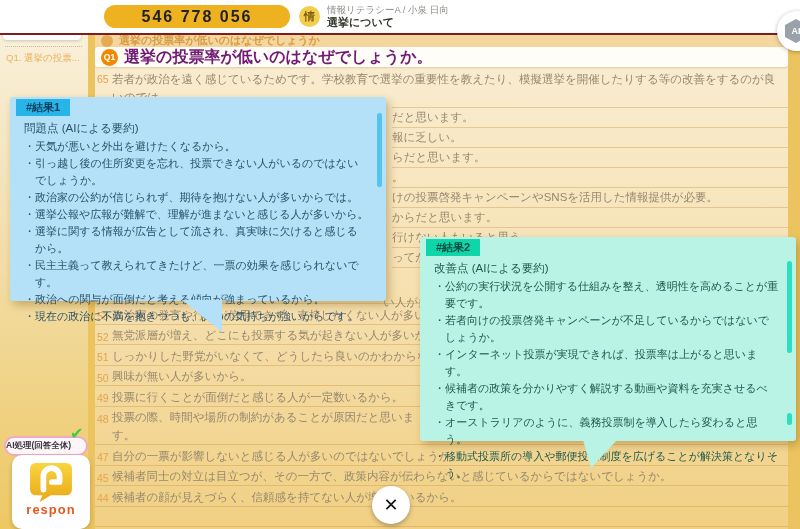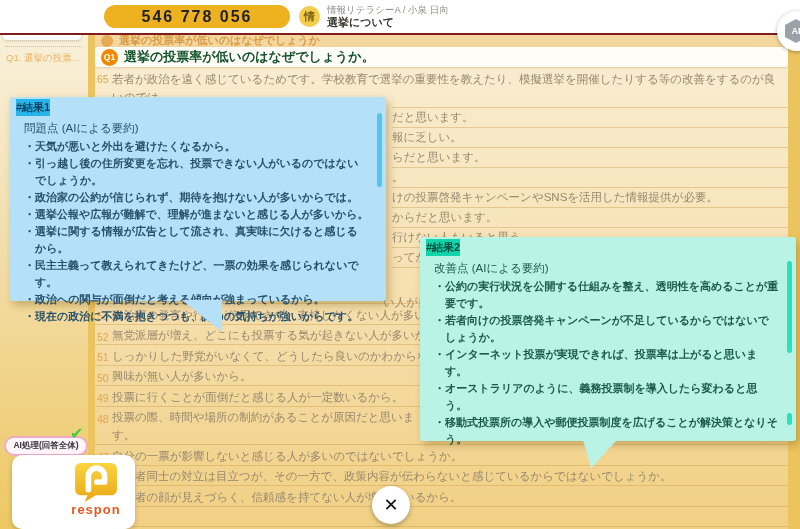--- a/index.html
+++ b/index.html
@@ -29,63 +29,63 @@
            border:1px solid #cfc3a8;border-radius:3px;color:#b5ab94;font-size:8.5px;
            text-align:center;line-height:15px;box-sizing:border-box;}
   .subcard{position:absolute;left:3px;top:13px;width:78px;height:27px;background:#fff;border-radius:4px;
            box-shadow:0 1px 3px rgba(0,0,0,.18);font-size:9px;font-weight:bold;color:#4c4c46;
            text-align:center;line-height:27px;white-space:nowrap;}
   .subnum{font-size:16px;font-weight:bold;color:#f08800;margin:0 1px;vertical-align:-1px;}
   .dots{position:absolute;left:5px;right:6px;top:46px;border-top:1px dotted #cbba92;}
   .qlink{position:absolute;left:6px;top:52px;font-size:9.5px;color:#eab25e;white-space:nowrap;}
   .aiproc{position:absolute;left:4px;top:436px;width:84px;height:20px;background:#fdf5f7;
           border:2px solid #f0abc4;border-radius:10px;box-sizing:border-box;z-index:6;
-          font-size:8.5px;font-weight:bold;color:#3a3640;text-align:center;line-height:15px;}
+          font-size:8.5px;font-weight:bold;color:#3a3640;text-align:left;line-height:15px;}
   .check{position:absolute;left:70px;top:424px;font-size:16px;font-weight:bold;color:#3ecf3e;z-index:7;}
   .logocard{position:absolute;left:12px;top:455px;width:78px;height:74px;background:#fff;border-radius:10px;
-          box-shadow:0 2px 5px rgba(0,0,0,.2);z-index:6;padding-left:45px;}
+          box-shadow:0 2px 5px rgba(0,0,0,.2);z-index:6;}
   .logocard svg{display:block;margin:7px auto 0;}
   .logotext{text-align:center;font-size:13px;font-weight:bold;color:#e7581e;letter-spacing:1px;margin-top:0px;}
   
   .main{position:absolute;left:95px;top:33px;width:693px;height:496px;overflow:hidden;z-index:1;
         background:linear-gradient(180deg,#f9edd2 0%,#f7e4ba 40%,#f4d99d 72%,#f1d083 100%);}
   .ghost{position:absolute;left:0;right:0;top:0;height:20px;background:#f3d79f;
          font-size:11px;font-weight:bold;color:#d89b45;padding-left:6px;overflow:hidden;white-space:nowrap;}
   .gbadge{display:inline-block;width:12px;height:12px;border-radius:50%;background:#e7aa54;
           margin-right:6px;vertical-align:middle;}
   .qbar{position:absolute;left:0;right:0;top:14px;height:20px;background:#fffdf7;border-radius:3px;
         box-shadow:0 1px 2px rgba(150,110,30,.25);}
   .qbadge{position:absolute;left:6px;top:1.5px;width:17px;height:17px;border-radius:50%;background:#f18900;
         color:#fff;font-size:8.5px;font-weight:bold;text-align:center;line-height:17px;}
-  .qtext{display:block;margin-left:29px;font-size:13px;font-weight:bold;color:#14532d;line-height:20px;white-space:nowrap;}
+  .qtext{display:block;margin-left:29px;font-size:16px;font-weight:bold;color:#701a75;line-height:20px;white-space:nowrap;}
   .row65{position:absolute;left:0;right:12px;top:37px;padding-left:17px;font-size:11.5px;
          color:#97886f;line-height:18px;}
   .num{position:absolute;left:2px;top:0;width:14px;font-size:10.5px;color:#e0a54e;}
   .frags{position:absolute;left:297px;right:0;top:74px;border-top:1px solid rgba(196,148,62,.38);}
   .frag{height:19px;border-bottom:1px solid rgba(196,148,62,.38);font-size:11.5px;color:#97886f;
         line-height:19px;overflow:hidden;white-space:nowrap;}
   .frag54{position:absolute;left:288px;top:262px;font-size:11.5px;color:#97886f;white-space:nowrap;}
   .rows{position:absolute;left:0;right:0;top:270px;border-top:1px solid rgba(196,148,62,.38);}
   .row{position:relative;padding:1.5px 0 0 17px;min-height:18px;border-bottom:1px solid rgba(196,148,62,.38);
        font-size:11.5px;color:#97886f;line-height:18px;white-space:nowrap;}
   .row .num{top:3px;}
   .line2{white-space:nowrap;}
   .line2:empty{display:none;}
   
   .panel{position:absolute;width:376px;height:204px;border-radius:3px;z-index:5;
          box-shadow:3px 4px 8px rgba(130,95,25,.4);}
   .panel.blue{left:10px;top:97px;background:#b4e1f7;}
   .panel.teal{left:420px;top:237px;background:#b9f3e5;}
-  .tag{position:absolute;left:6px;top:2px;padding:1px 0;font-size:11px;font-weight:bold;}
+  .tag{position:absolute;left:6px;top:2px;padding:1px 10px;font-size:11px;font-weight:bold;}
   .blue .tag{background:#27b5e9;color:#0e3e5c;}
   .teal .tag{background:#10d5ab;color:#074c3c;text-align:right;}
   .ptitle{margin:24px 0 0 14px;font-size:11.5px;}
   .blue .ptitle,.blue .plist{color:#29516b;}
   .teal .ptitle,.teal .plist{color:#1d5a4c;}
-  .plist{list-style:none;margin:2px 17px 0 14px;padding:0;font-weight:bold;}
+  .plist{list-style:none;margin:2px 17px 0 14px;padding:0;}
   .plist li{font-size:11px;line-height:17px;text-indent:-11px;padding-left:11px;}
   .plist li::before{content:"・";}
   .thumb{position:absolute;right:4px;width:5px;border-radius:2.5px;}
   .blue .thumb{top:16px;height:74px;background:#55c3ef;}
   .teal .thumb{top:24px;height:92px;background:#2be0bf;}
   .teal .thumb2{position:absolute;right:4px;top:176px;width:5px;height:12px;border-radius:2.5px;background:#2be0bf;}
   .tail{position:absolute;z-index:5;}
   .tail.blue-tail{left:182px;top:300px;width:40px;height:32px;background:#b4e1f7;
        clip-path:polygon(0 0,100% 0,100% 100%);filter:drop-shadow(2px 2px 2px rgba(130,95,25,.35));}
   .tail.teal-tail{left:583px;top:440px;width:34px;height:28px;background:#b9f3e5;
@@ -245,20 +245,21 @@
   <div class="tail blue-tail"></div>
 
   <div class="panel teal">
     <div class="tag">#結果2</div>
     <div class="ptitle">改善点 (AIによる要約)</div>
     <ul class="plist">
 
     <li>公約の実行状況を公開する仕組みを整え、透明性を高めることが重要です。</li>
         <li>若者向けの投票啓発キャンペーンが不足しているからではないでしょうか。</li>
         <li>インターネット投票が実現できれば、投票率は上がると思います。</li>
+        <li>候補者の政策を分かりやすく解説する動画や資料を充実させるべきです。</li>
         <li>オーストラリアのように、義務投票制を導入したら変わると思う。</li>
         <li>移動式投票所の導入や郵便投票制度を広げることが解決策となりそう。</li>
       </ul>
     <div class="thumb"></div>
     <div class="thumb2"></div>
   </div>
   <div class="tail teal-tail"></div>
 
   <div class="closex">
     <span>✕</span>

